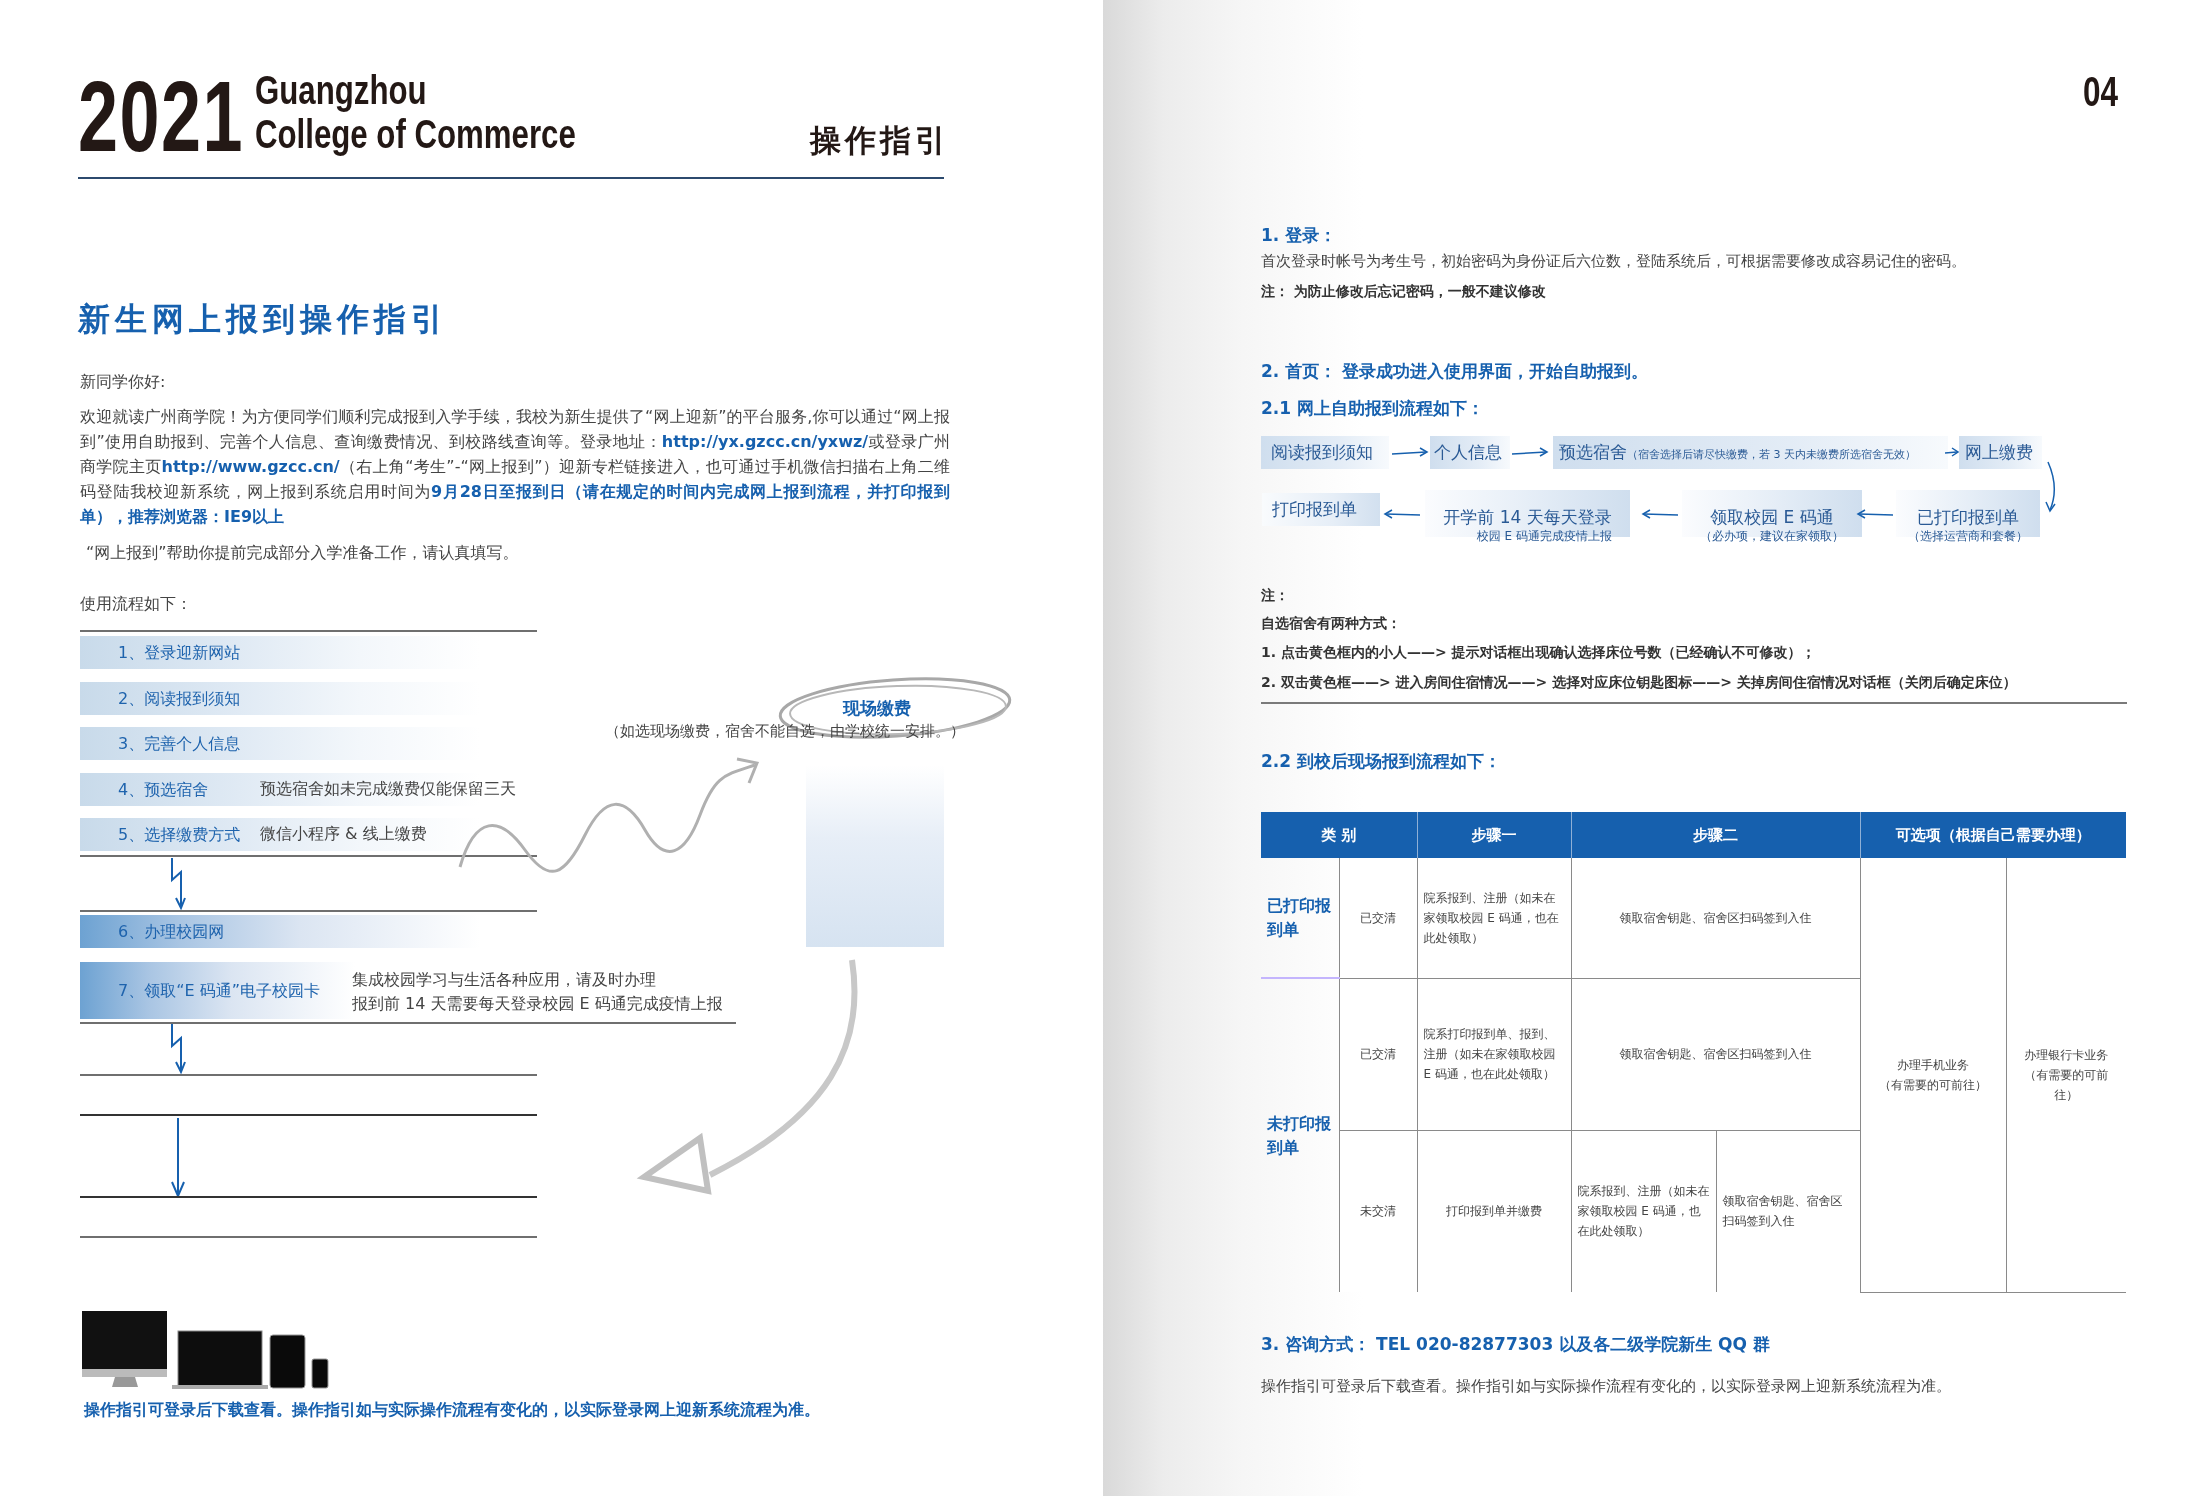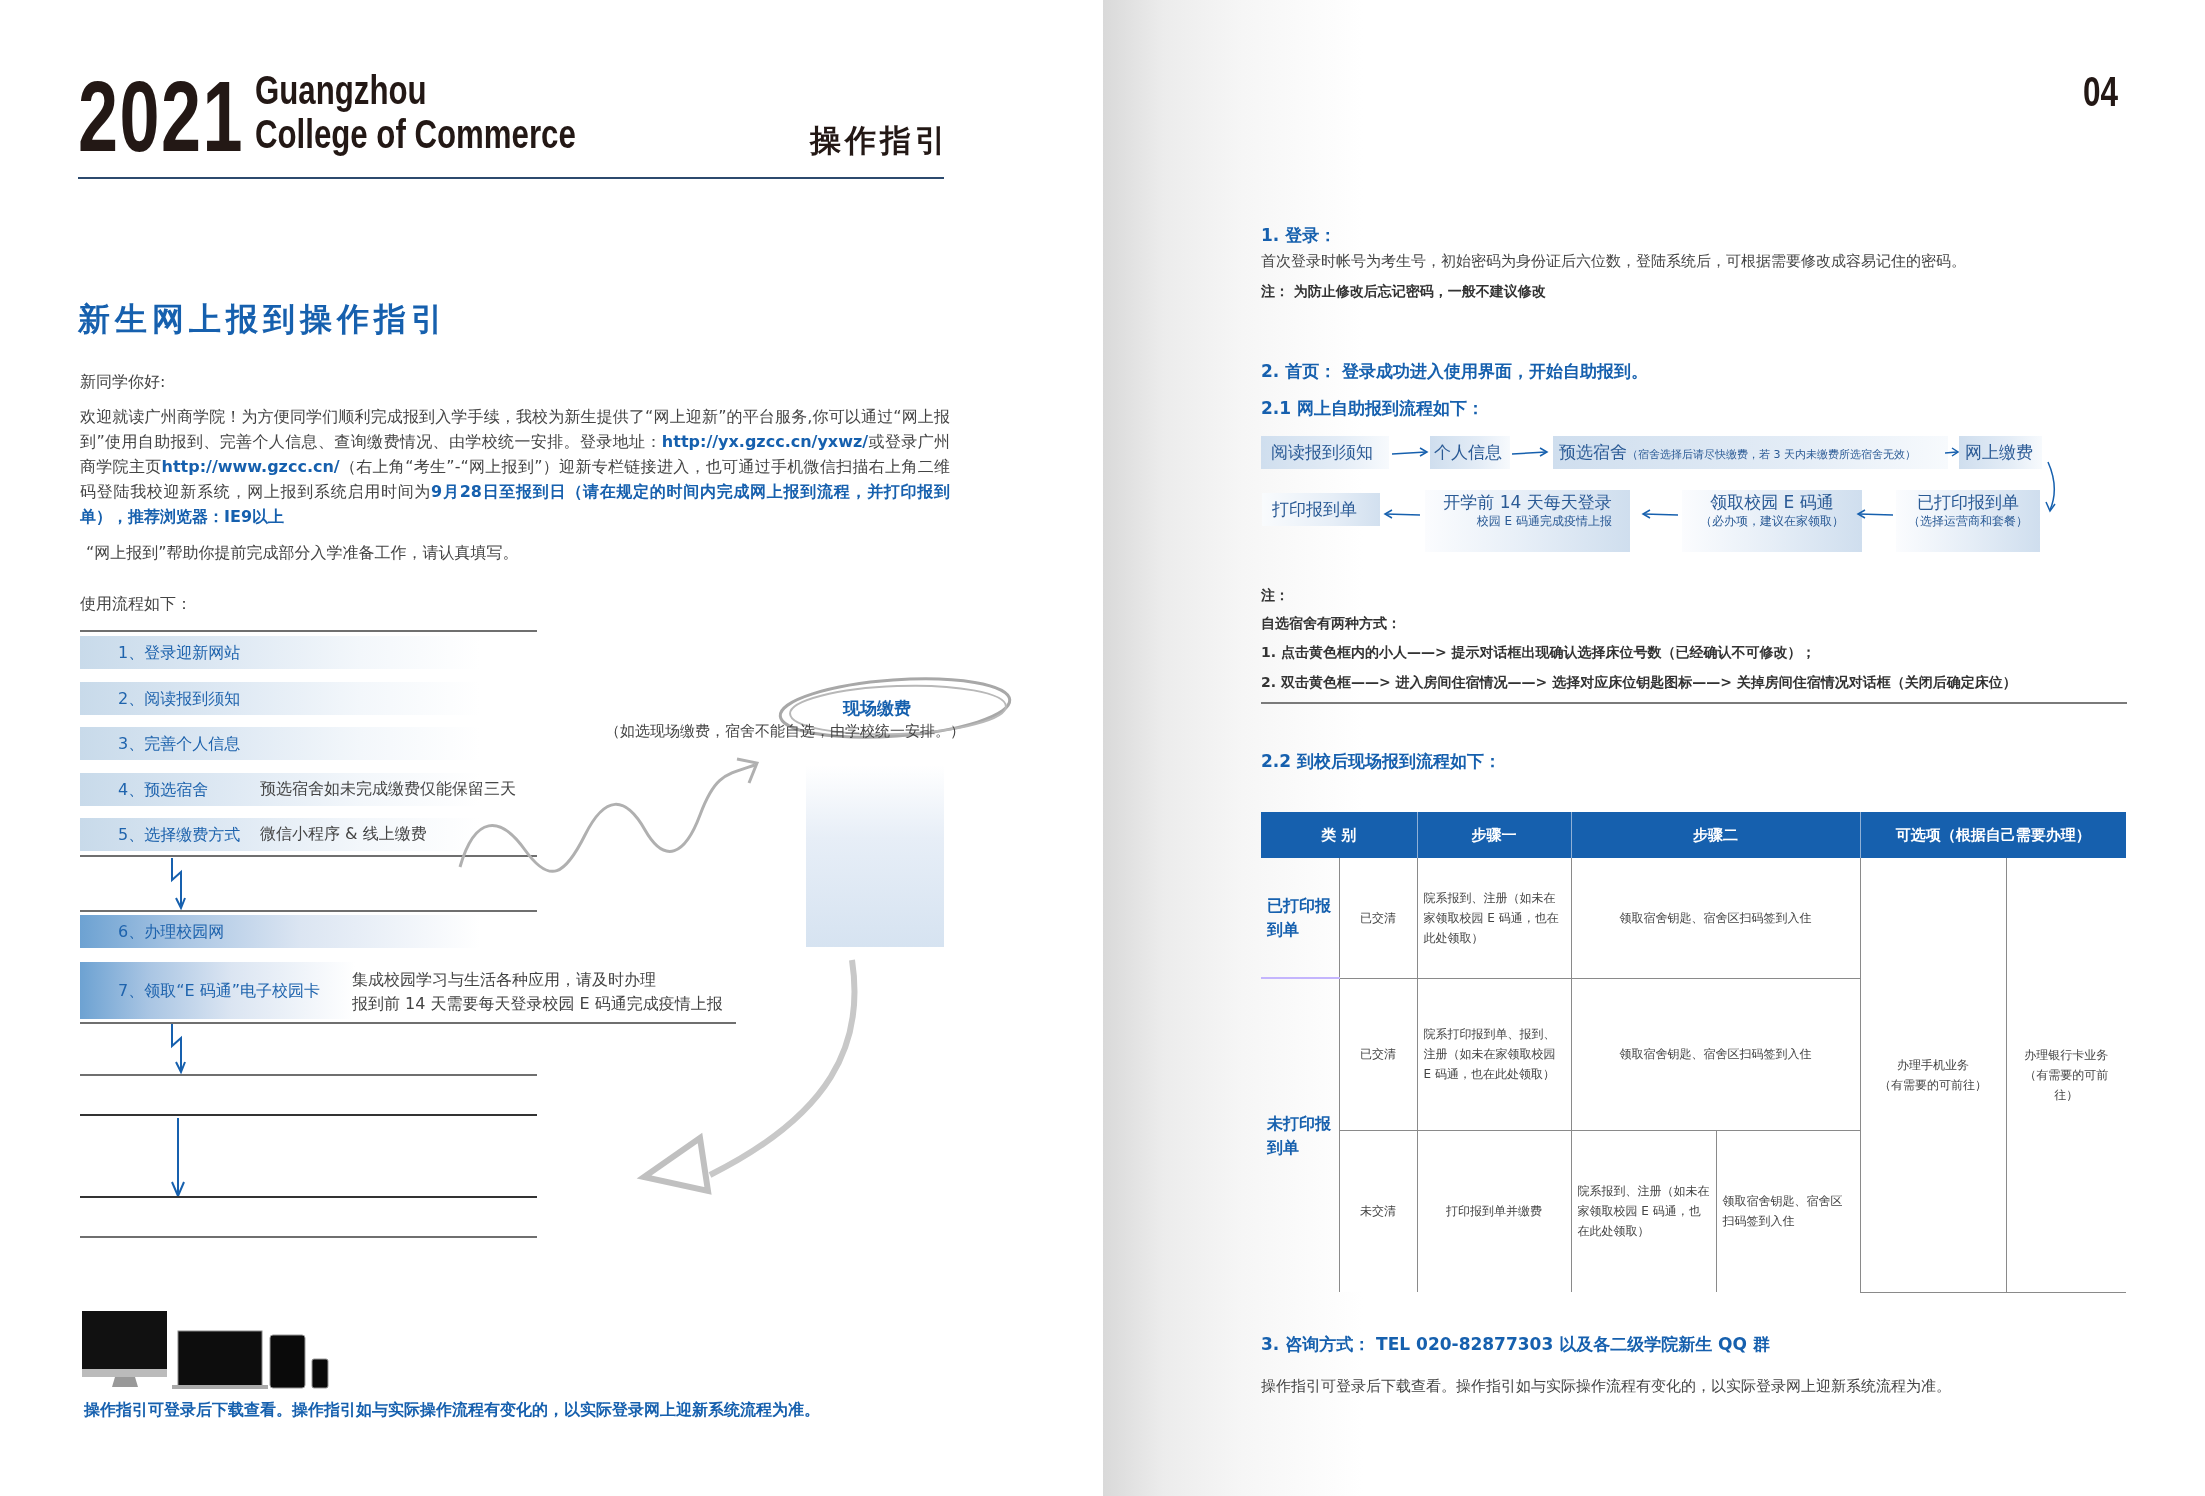--- a/index.html
+++ b/index.html
@@ -44,21 +44,21 @@
   
   .page-num { left:2083px; top:68px; font-family:"Liberation Sans", sans-serif; font-weight:bold; font-size:42px; color:#231815;
               transform:scaleX(0.75); transform-origin:left top; }
   .sec-title { font-size:17px; font-weight:bold; color:#1660ae; position:absolute; }
   .body-text { font-size:15px; color:#444; position:absolute; }
   .note-bold { font-size:14px; font-weight:bold; color:#333; position:absolute; }
 
   .fbox { position:absolute; height:33px; line-height:33px; font-size:17px; color:#2a5a95; padding:0 10px; box-sizing:border-box; white-space:nowrap;
           background:linear-gradient(to right,#cfdeee 0%,#e3ecf6 60%,#f7fafd 100%); }
   .fbox small { font-size:11px; }
-  .fbox2 { position:absolute; height:62px; font-size:17px; color:#2a5a95; box-sizing:border-box; text-align:center; padding-top:1px;
+  .fbox2 { position:absolute; height:47px; font-size:17px; color:#2a5a95; box-sizing:border-box; text-align:center; padding-top:16px;
           background:linear-gradient(to right,#fbfcfe 0%,#e6eef7 50%,#cfdeee 100%); }
   .fbox2 .sub { font-size:12px; line-height:16px; display:block; }
   .fbox2 .main { line-height:22px; display:block; }
 
   table.reg { position:absolute; left:1261px; top:812px; width:865px; border-collapse:collapse; font-size:12px; color:#444; }
   table.reg th { background:#1660ae; color:#fff; font-size:15px; font-weight:bold; height:44px; border-right:1px solid #8fb0d6; }
   table.reg th:last-child { border-right:none; }
   table.reg td { border:1px solid #8a8a8a; text-align:center; vertical-align:middle; line-height:20px; padding:4px 6px; background:#fff; }
   table.reg td.cat { background:transparent; color:#1660ae; font-weight:bold; font-size:16px; text-align:left; border-left:none; border-top:none; border-bottom:none; line-height:24px; padding-left:6px; }
   table.reg td.left { text-align:left; }
@@ -77,21 +77,21 @@
   <div class="abs college">
     <div>Guangzhou</div>
     <div>College of Commerce</div>
   </div>
   <div class="abs header-tag">操作指引</div>
   <div class="abs header-rule"></div>
 
   <div class="abs main-title">新生网上报到操作指引</div>
   <div class="abs greeting">新同学你好:</div>
   <div class="abs intro">
-    <span>欢迎就读广州商学院！为方便同学们顺利完成报到入学手续，我校为新生提供了“网上迎新”的平台服务,你可以通过“网上报到”使用自助报到、完善个人信息、查询缴费情况、由学校统一安排。登录地址：</span><span class="blue">http://yx.gzcc.cn/yxwz/</span><span>或登录广州商学院主页</span><span class="blue">http://www.gzcc.cn/</span><span>（右上角“考生”-“网上报到”）迎新专栏链接进入，也可通过手机微信扫描右上角二维码登陆我校迎新系统，网上报到系统启用时间为</span><span class="blue">9月28日至报到日（请在规定的时间内完成网上报到流程，并打印报到单），推荐浏览器：IE9以上</span>
+    <span>欢迎就读广州商学院！为方便同学们顺利完成报到入学手续，我校为新生提供了“网上迎新”的平台服务,你可以通过“网上报到”使用自助报到、完善个人信息、查询缴费情况、到校路线查询等。登录地址：</span><span class="blue">http://yx.gzcc.cn/yxwz/</span><span>或登录广州商学院主页</span><span class="blue">http://www.gzcc.cn/</span><span>（右上角“考生”-“网上报到”）迎新专栏链接进入，也可通过手机微信扫描右上角二维码登陆我校迎新系统，网上报到系统启用时间为</span><span class="blue">9月28日至报到日（请在规定的时间内完成网上报到流程，并打印报到单），推荐浏览器：IE9以上</span>
   </div>
   <div class="abs intro2">“网上报到”帮助你提前完成部分入学准备工作，请认真填写。</div>
   <div class="abs flow-label">使用流程如下：</div>
 
   <div class="rule" style="left:80px;top:630px;width:457px;"></div>
   <div class="step" style="top:636px;width:400px;"><span>1、登录迎新网站</span></div>
   <div class="step" style="top:682px;width:400px;"><span>2、阅读报到须知</span></div>
   <div class="step" style="top:727px;width:400px;"><span>3、完善个人信息</span></div>
   <div class="step" style="top:773px;width:400px;"><span>4、预选宿舍</span></div>
   <div class="step-note" style="left:260px;top:779px;">预选宿舍如未完成缴费仅能保留三天</div>

